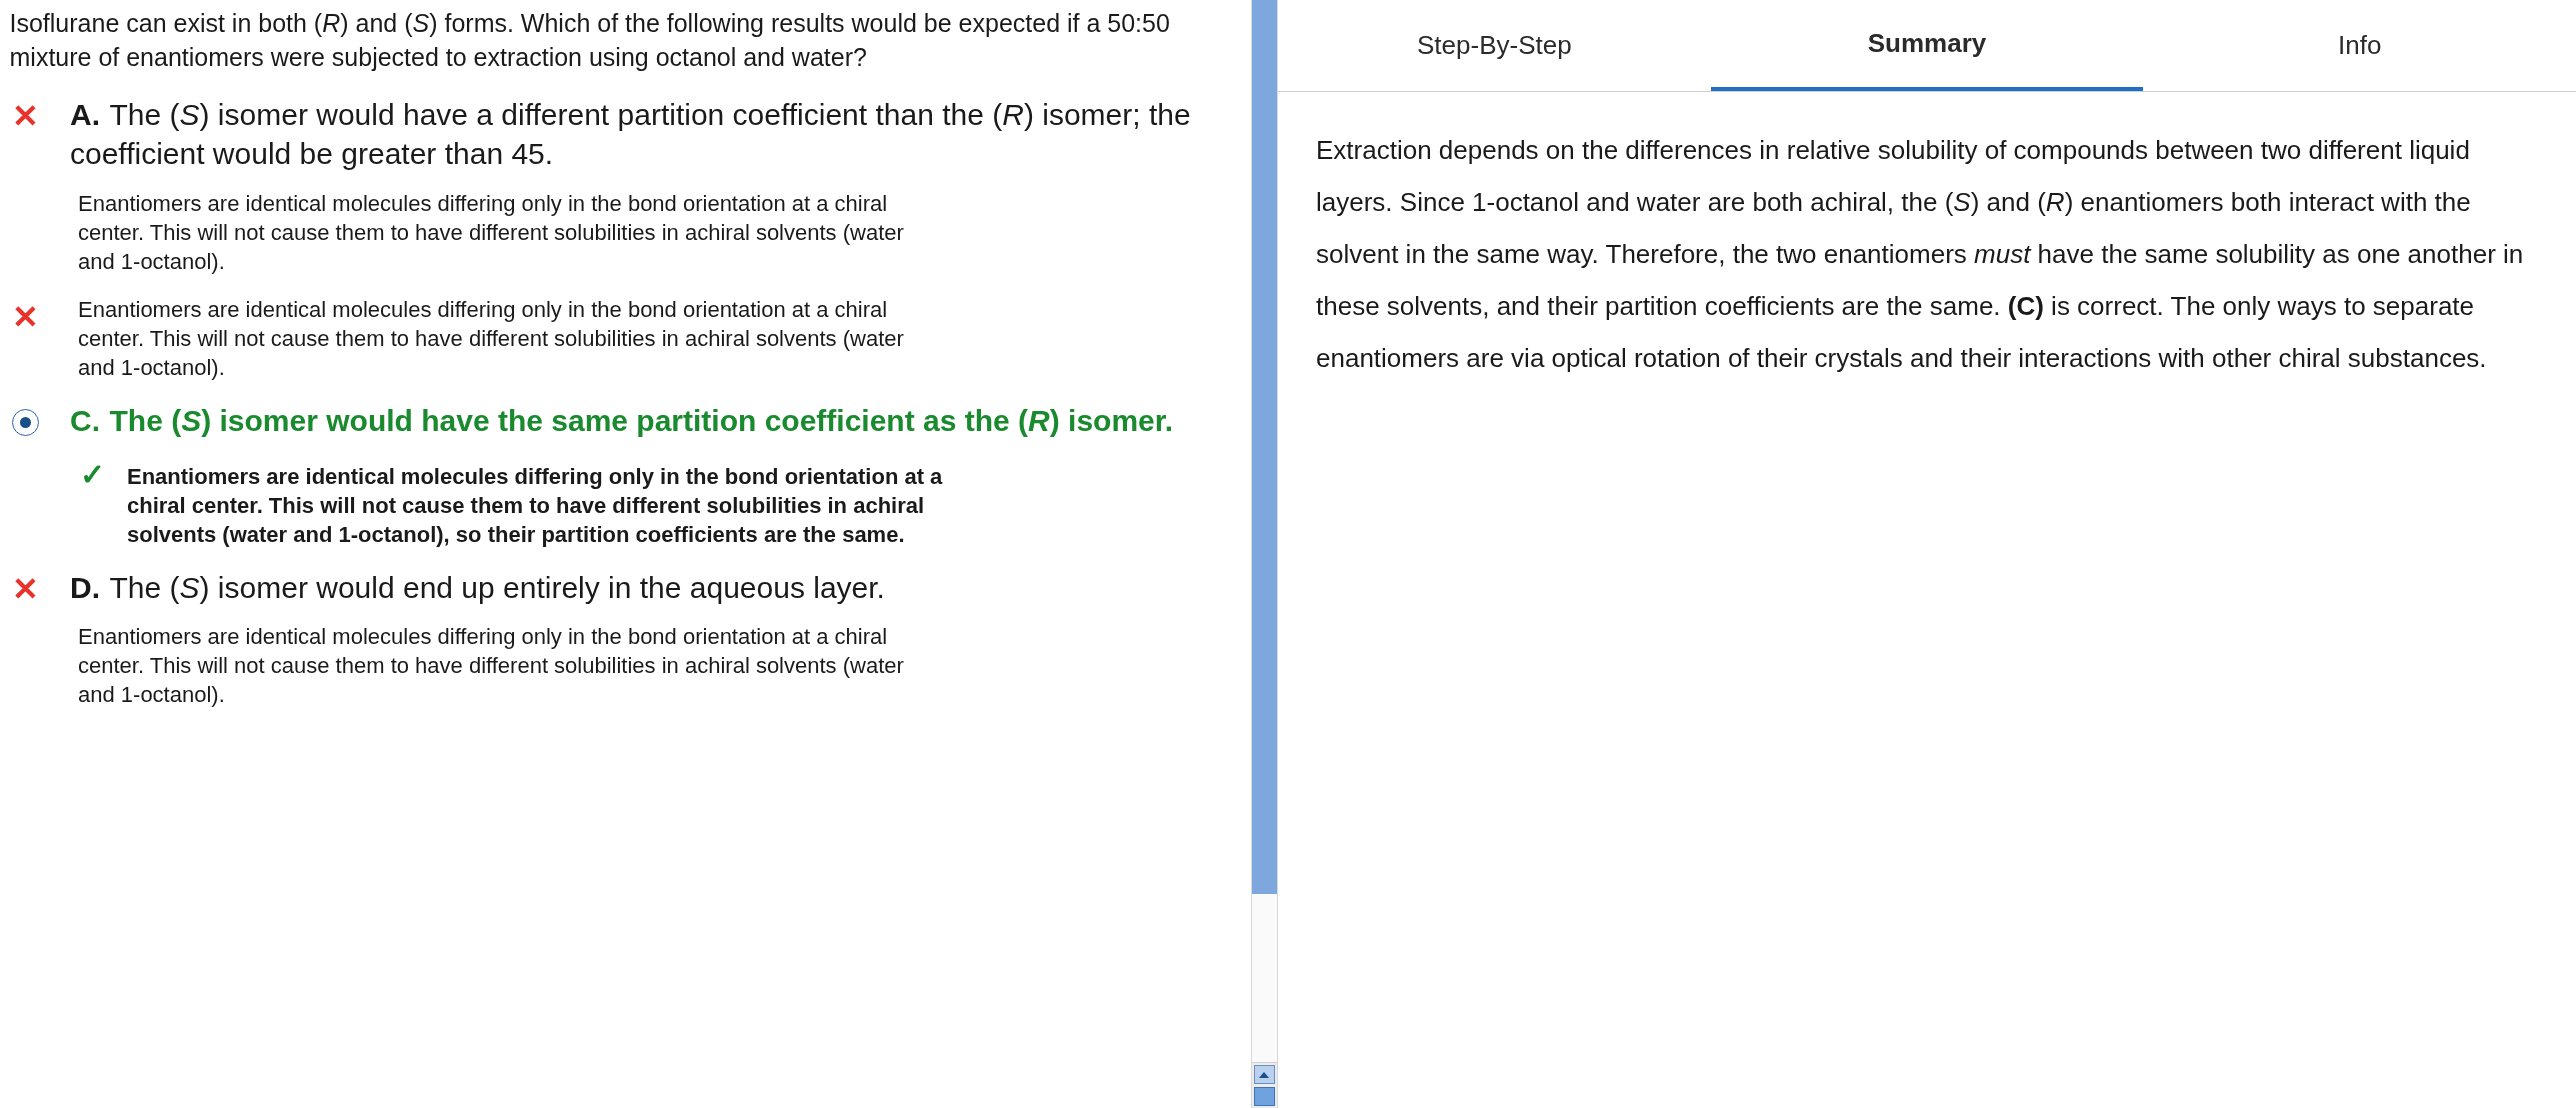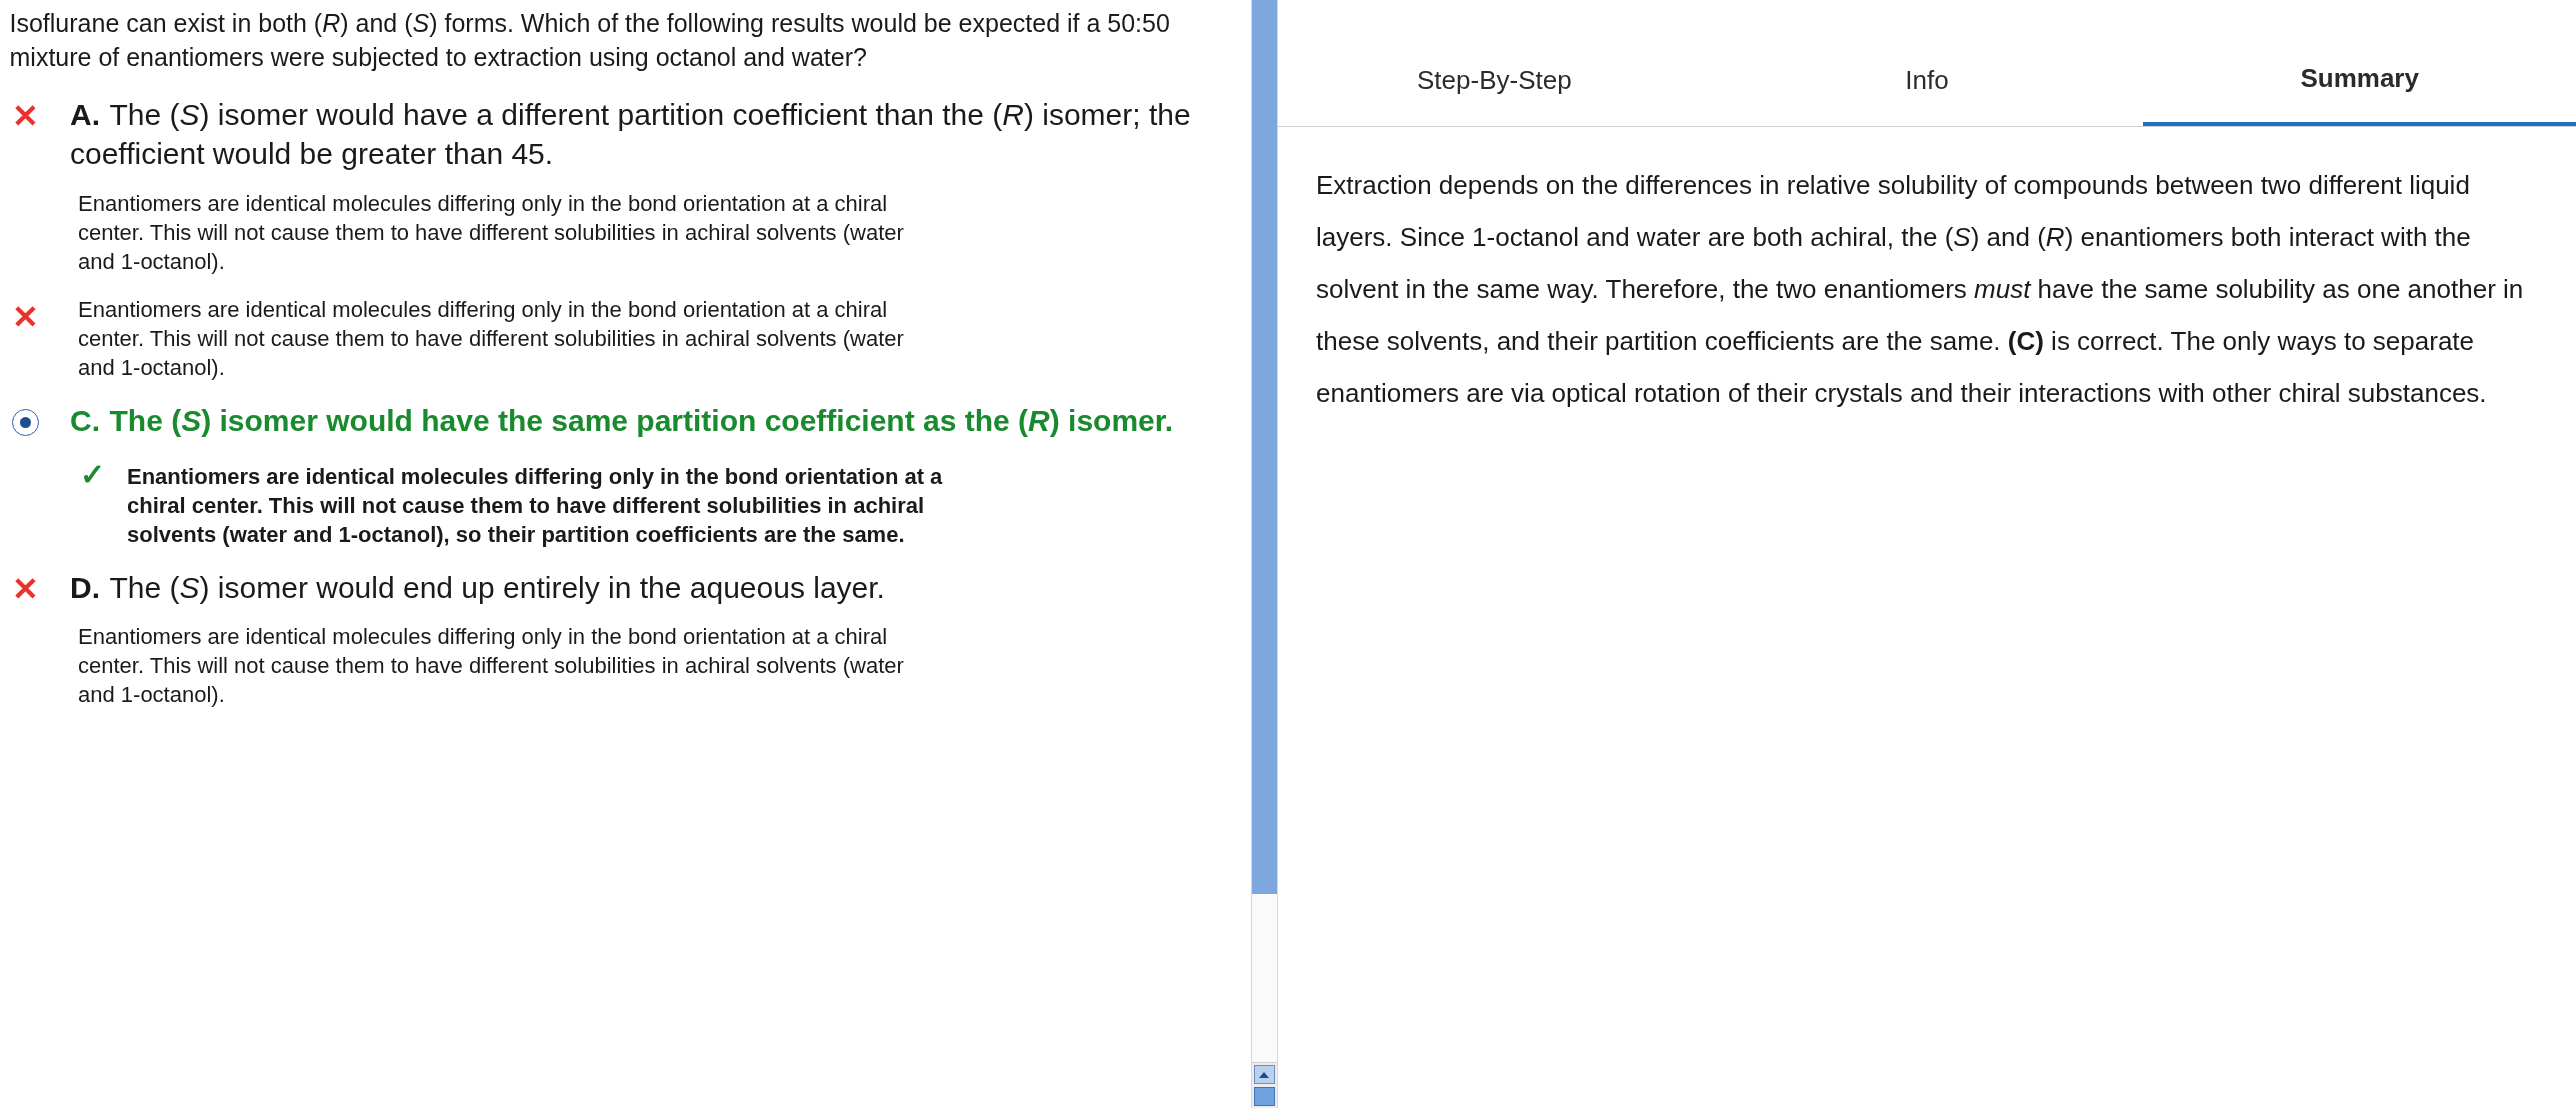--- a/index.html
+++ b/index.html
@@ -200,21 +200,20 @@
     flex: 1;
     height: 1108px;
     background: #ffffff;
     position: relative;
   }
   .tabs {
     display: flex;
     height: 91px;
     border-bottom: 1px solid #cfcfcf;
     align-items: stretch;
-    margin-top: 35px;
   }
   .tab {
     flex: 1;
     display: flex;
     align-items: center;
     justify-content: center;
     font-size: 26px;
     color: #2b2b2b;
     box-sizing: border-box;
     cursor: pointer;
@@ -293,22 +292,22 @@
     <div class="scroll-track-lower"></div>
     <div class="scroll-arrow-down">
       <div class="a1"></div>
       <div class="a2"></div>
     </div>
   </div>
 
   <div class="right-pane">
     <div class="tabs">
       <div class="tab">Step-By-Step</div>
+      <div class="tab active">Summary</div>
       <div class="tab">Info</div>
-      <div class="tab active">Summary</div>
     </div>
 
     <div class="summary-body">
       <span>Extraction depends on the differences in relative solubility of compounds between two different liquid layers. Since 1-octanol and water are both achiral, the (</span><span class="italic">S</span><span>) and (</span><span class="italic">R</span><span>) enantiomers both interact with the solvent in the same way. Therefore, the two enantiomers </span><span class="italic">must</span><span> have the same solubility as one another in these solvents, and their partition coefficients are the same. </span><span class="bold">(C)</span><span> is correct. The only ways to separate enantiomers are via optical rotation of their crystals and their interactions with other chiral substances.</span>
     </div>
   </div>
 
 </div>
 
 

